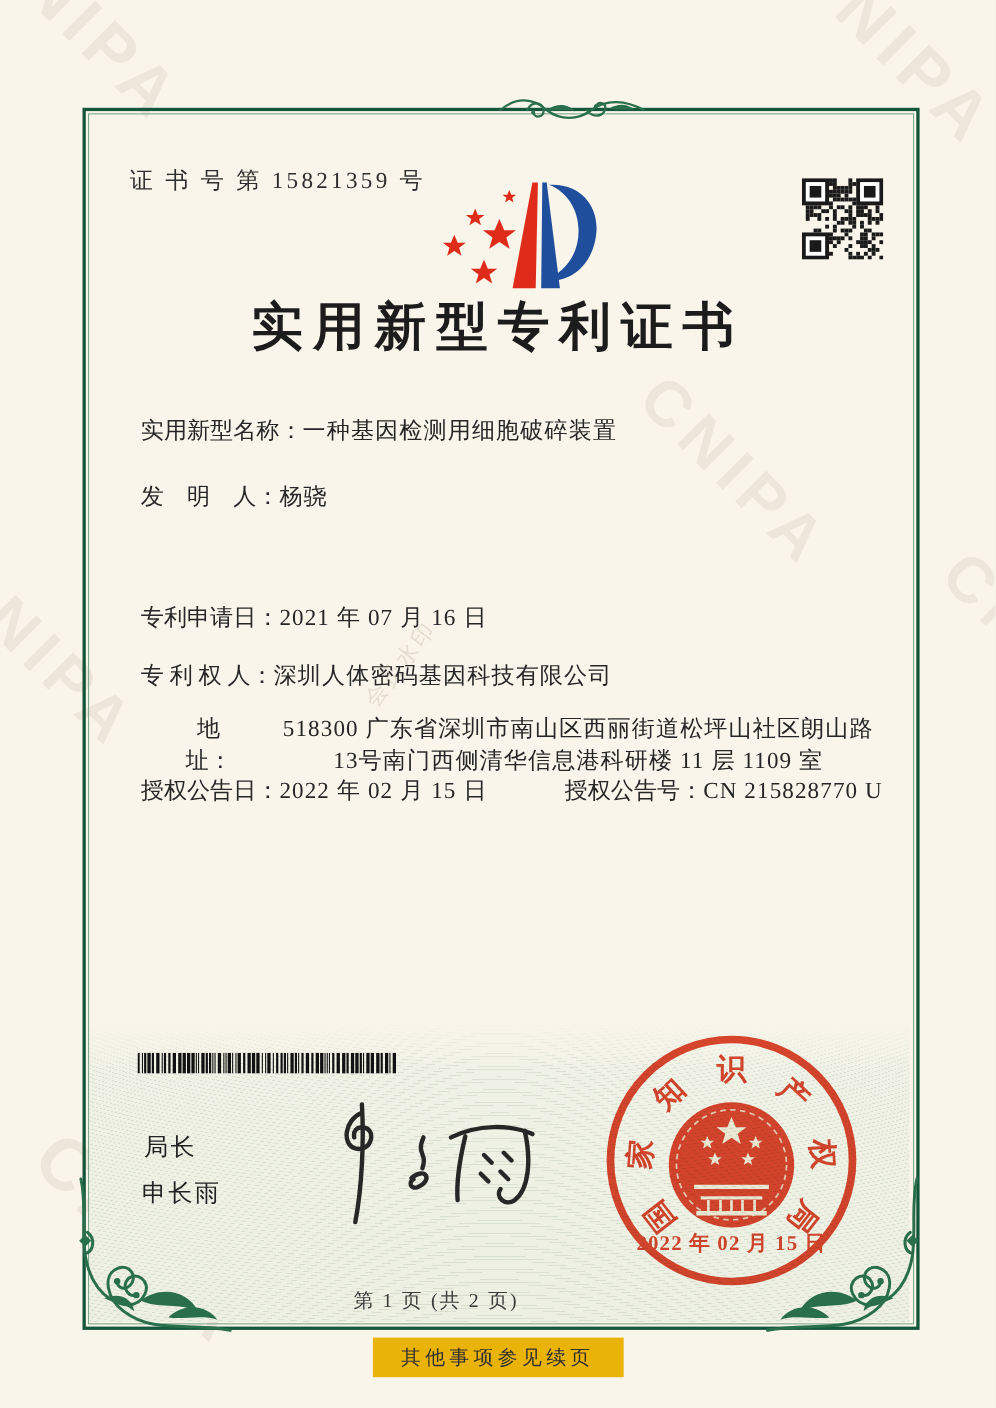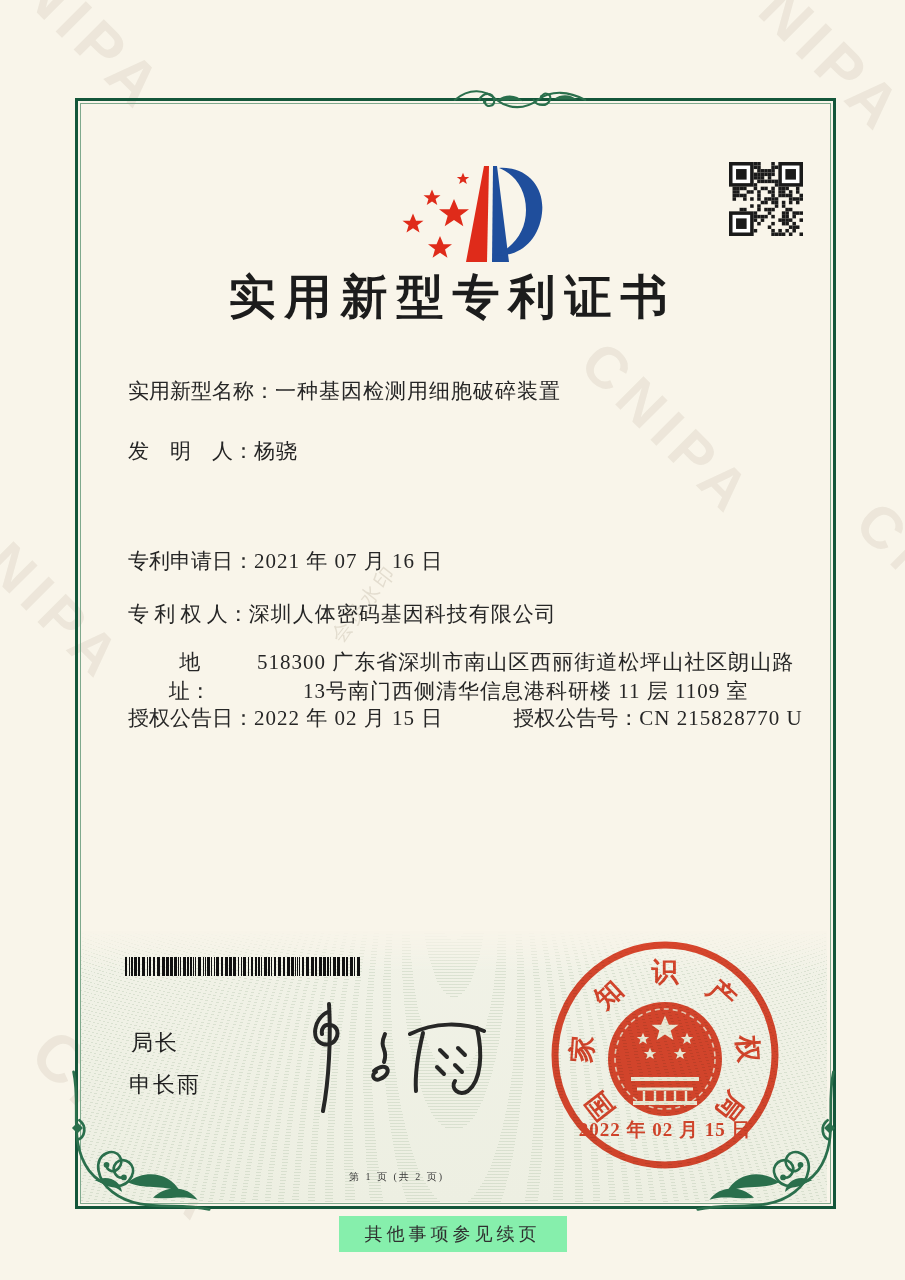--- a/index.html
+++ b/index.html
@@ -57,23 +57,23 @@
 
   .sig-title{position:absolute;left:131px;top:1028px;font-size:22px;color:#222;letter-spacing:2px;text-align:right;}
   .sig-name{position:absolute;left:129px;top:1070px;font-size:22px;color:#222;letter-spacing:2px;}
   .sig-hand{position:absolute;left:266px;top:998px;width:240px;height:120px;}
 
   .seal{position:absolute;left:547px;top:937px;width:236px;height:236px;
         opacity:.93;mix-blend-mode:multiply;}
   .seal text{font-family:"Liberation Serif","DejaVu Serif",serif;}
 
   .pageinfo{position:absolute;left:0;top:1170px;width:793px;text-align:center;
-            font-size:10px;color:#3a3a3a;letter-spacing:2px;}
+            font-size:18px;color:#3a3a3a;letter-spacing:2px;}
   .note{position:absolute;left:0;top:1216px;width:905px;text-align:center;}
-  .note span{display:inline-block;background:#86efac;padding:6px 26px;
+  .note span{display:inline-block;background:#eab308;padding:6px 26px;
              font-size:18px;color:#2f2f2f;letter-spacing:4px;}
 
   .orn{position:absolute;pointer-events:none;}
   .orn-top{left:452px;top:72px;width:136px;height:56px;}
   .orn-bl{left:60px;top:1066px;width:155px;height:155px;}
   .orn-br{left:692px;top:1066px;width:155px;height:155px;transform:scaleX(-1);}
 </style>
 </head>
 <body>
 
@@ -129,20 +129,21 @@
     <g fill="#2a6f4c">
       <path d="M70,120 C88,106 114,110 124,130 C106,122 86,128 70,120 Z"></path>
       <path d="M96,136 C110,122 132,124 142,138 C128,133 110,138 96,136 Z"></path>
       <path d="M36,118 C50,112 62,118 64,130 C54,122 44,122 36,118 Z"></path>
       <rect x="14" y="60" width="8" height="8" transform="rotate(45 18 64)"></rect>
       <circle cx="66" cy="115" r="3"></circle>
         <circle cx="48" cy="102" r="3"></circle>
     </g>
   </svg>
 
+  <div class="certno">证 书 号 第 15821359 号</div>
 
   <svg class="logo" viewBox="0 0 178 112">
     <g fill="#df2b1a">
       <path d="M0,-10 L2.9,-3.1 10,-3.1 4.2,1.2 6.2,8.1 0,4 -6.2,8.1 -4.2,1.2 -10,-3.1 -2.9,-3.1 Z" transform="translate(95,21) scale(0.62)"></path>
       <path d="M0,-10 L2.9,-3.1 10,-3.1 4.2,1.2 6.2,8.1 0,4 -6.2,8.1 -4.2,1.2 -10,-3.1 -2.9,-3.1 Z" transform="translate(64,40) scale(0.85)"></path>
       <path d="M0,-10 L2.9,-3.1 10,-3.1 4.2,1.2 6.2,8.1 0,4 -6.2,8.1 -4.2,1.2 -10,-3.1 -2.9,-3.1 Z" transform="translate(86,56) scale(1.5)"></path>
       <path d="M0,-10 L2.9,-3.1 10,-3.1 4.2,1.2 6.2,8.1 0,4 -6.2,8.1 -4.2,1.2 -10,-3.1 -2.9,-3.1 Z" transform="translate(45,66) scale(1.05)"></path>
       <path d="M0,-10 L2.9,-3.1 10,-3.1 4.2,1.2 6.2,8.1 0,4 -6.2,8.1 -4.2,1.2 -10,-3.1 -2.9,-3.1 Z" transform="translate(72,90) scale(1.2)"></path>
       <path d="M116,8 L121,8 L119,104 L98,104 Z"></path>
     </g>

